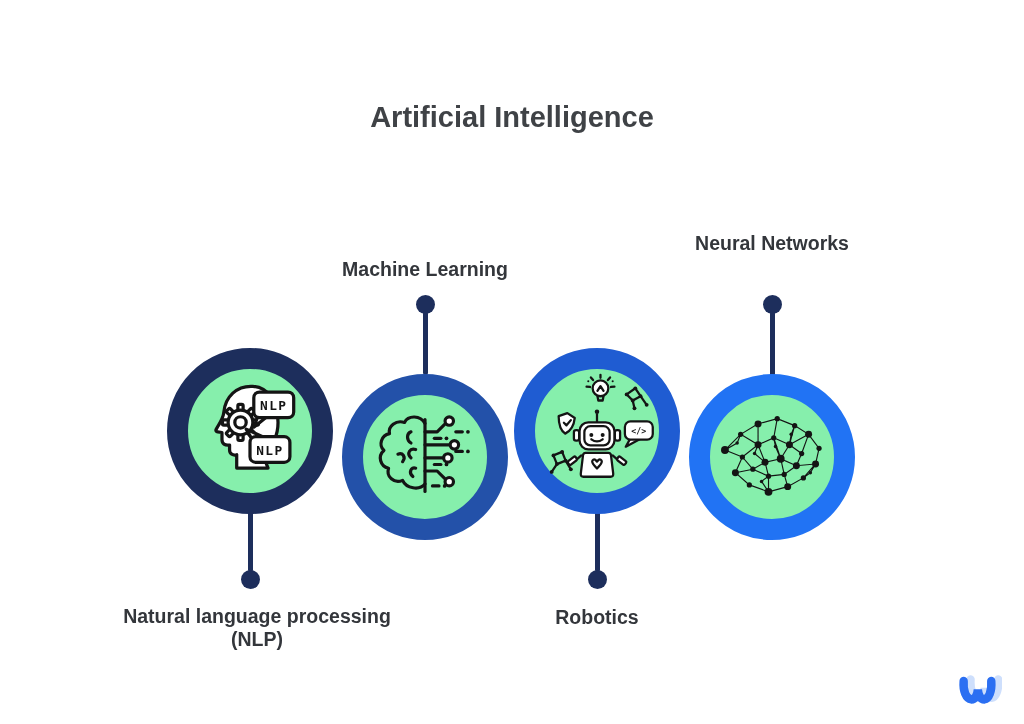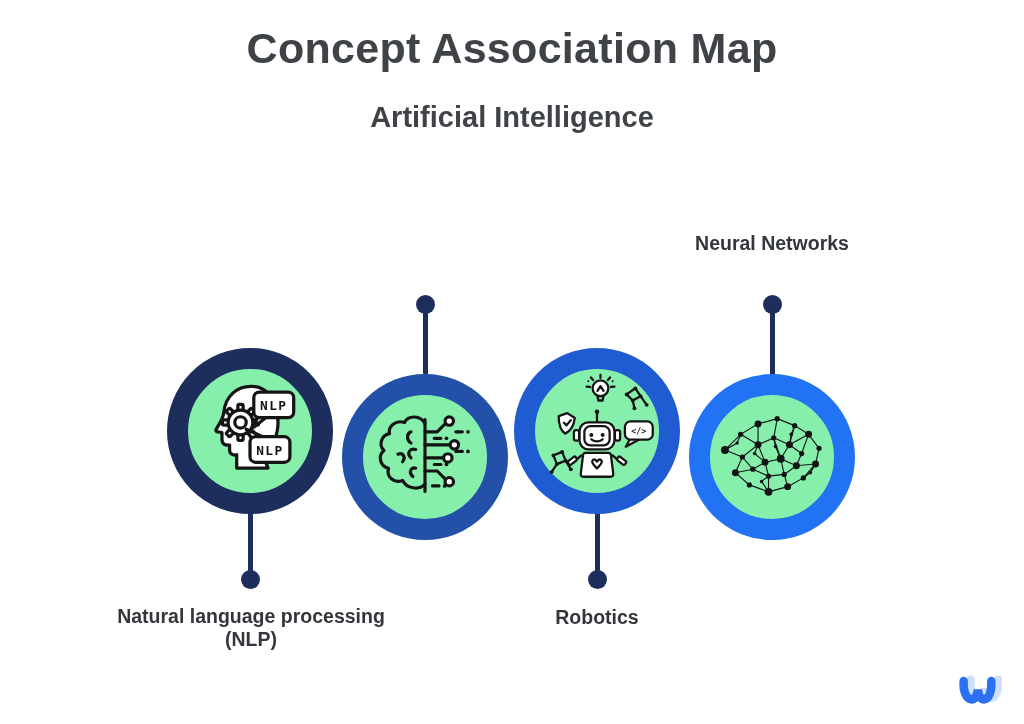--- a/index.html
+++ b/index.html
@@ -36,45 +36,45 @@
   .stem-dot{position:absolute;left:.5px;width:19px;height:19px;border-radius:50%;background:var(--stem,#1d2e5c);}
   .stem-0{left:240px;top:510px;}  .stem-0 .stem-line{top:0;height:62px;}  .stem-0 .stem-dot{top:60px;}
   .stem-1{left:415px;top:295px;}  .stem-1 .stem-dot{top:0;}               .stem-1 .stem-line{top:16px;height:64px;}
   .stem-2{left:587px;top:510px;}  .stem-2 .stem-line{top:0;height:62px;}  .stem-2 .stem-dot{top:60px;}
   .stem-3{left:762px;top:295px;}  .stem-3 .stem-dot{top:0;}               .stem-3 .stem-line{top:16px;height:65px;}
 
   .label{
     position:absolute;text-align:center;font-weight:700;font-size:19.5px;
     line-height:23px;color:var(--label-text,#33363b);
   }
-  .label-0{left:96px;top:605px;width:310px;}
+  .label-0{left:102px;top:605px;width:310px;}
   .label-1{left:275px;top:258px;width:300px;}
   .label-2{left:497px;top:606px;width:200px;}
   .label-3{left:622px;top:232px;width:300px;}
 
   
   .ink-s{fill:none;stroke:var(--icon-ink,#141414);stroke-width:3.4;stroke-linecap:round;stroke-linejoin:round;}
   .ink-sw{fill:#ffffff;stroke:var(--icon-ink,#141414);stroke-width:3.4;stroke-linecap:round;stroke-linejoin:round;}
   .ink-f{fill:var(--icon-ink,#141414);stroke:none;}
   .ink-t{fill:var(--icon-ink,#141414);font-family:"DejaVu Sans Mono","Liberation Mono",monospace;font-weight:bold;}
   .d .ink-s,.d.ink-s{stroke-width:2.6;}
   .d .ink-sw,.d.ink-sw{stroke-width:2.6;}
   .net{fill:none;stroke:var(--icon-ink,#141414);stroke-width:1.3;}
 
   .logo{position:absolute;right:22px;bottom:14px;width:46px;height:38px;}
 </style>
 </head>
 <body style="--background: #ffffff; --title-text: #3f4246; --label-text: #33363b; --stem: #1d2e5c; --icon-ink: #141414; --logo-blue: #2b6ff2; --logo-light: #c6d9fb;">
 
 <div class="canvas">
 
-  <h1 class="title">Concept Association Map</h1>
   <h2 class="subtitle">Artificial Intelligence</h2>
 
   <div class="label label-0">Natural language processing (NLP)</div>
+  <div class="label label-1">Machine Learning</div>
   <div class="label label-3">Neural Networks</div>
   <div class="label label-2">Robotics</div>
 
   <div class="stem stem-0">
     <div class="stem-line"></div>
     <div class="stem-dot"></div>
   </div>
   <div class="stem stem-1">
     <div class="stem-dot"></div>
     <div class="stem-line"></div>

